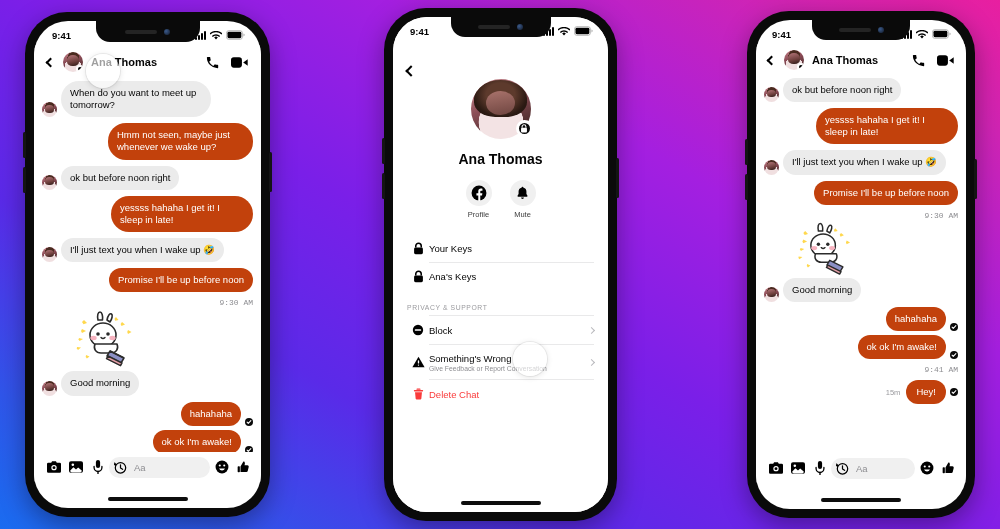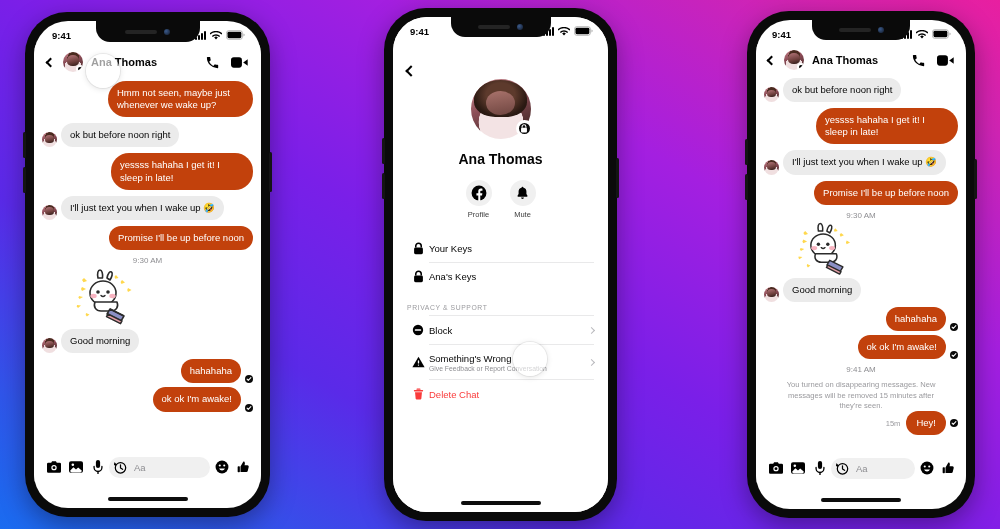--- a/index.html
+++ b/index.html
@@ -94,21 +94,21 @@
   .thread { position: absolute; left: 0; right: 0; }
   .row { display: flex; align-items: flex-end; }
   .row.out { justify-content: flex-end; }
   .bubble {
     border-radius: 18px; line-height: 1.28;
     word-wrap: break-word;
   }
   .bubble.in  { background: #ebebeb; color: #050505; }
   .bubble.out { background: #c2410c; color: #ffffff; }
   .msg-avatar { flex: none; border-radius: 50%; }
-  .ts { text-align: center; color: #8e8e92; }
+  .ts { text-align: right; color: #8e8e92; font-family: Liberation Mono, monospace; }
   .sysnote { text-align: center; color: #9a9a9e; line-height: 1.35; }
   .tick {
     border-radius: 50%; background: #0a0a0a; color: #fff;
     display: flex; align-items: center; justify-content: center; flex: none;
   }
   .tick svg { display:block; }
   .ephem-label { color: #9a9a9e; }
 
   
   .sticker { position: relative; }
@@ -232,20 +232,24 @@
             </svg>
           <svg width="18" height="15" viewBox="0 0 28 20">
               <rect x="0" y="2" width="17" height="16" rx="4.4" fill="#000"></rect>
               <path d="M19 10l7-5.2v10.4L19 10z" fill="#000"></path>
             </svg>
         </span>
       </div>
 
       <div class="thread" style="top:60px; padding:0 8px;">
 
+        <div class="row" style="margin-bottom:6px;">
+          <div class="msg-avatar avatar" style="width:15px;height:15px;margin-right:4px;"></div>
+          <div class="bubble in" style="font-size:9.5px;padding:6px 9px;max-width:150px;">When do you want to meet up tomorrow?</div>
+        </div>
 
         <div class="row out" style="margin-bottom:6px;">
           <div class="bubble out" style="font-size:9.5px;padding:6px 9px;max-width:145px;">Hmm not seen, maybe just whenever we wake up?</div>
         </div>
 
         <div class="row" style="margin-bottom:6px;">
           <div class="msg-avatar avatar" style="width:15px;height:15px;margin-right:4px;"></div>
           <div class="bubble in" style="font-size:9.5px;padding:6px 9px;">ok but before noon right</div>
         </div>
 
@@ -638,21 +642,20 @@
           <div class="bubble out" style="font-size:9.5px;padding:6px 9px;">ok ok I'm awake!</div>
           <div class="tick" style="width:8px;height:8px;margin-left:4px;">
             <svg width="6" height="6" viewBox="0 0 10 10">
                 <path d="M1.8 5.2l2 2.1 4.3-4.5" stroke="#fff" stroke-width="1.8" fill="none" stroke-linecap="round" stroke-linejoin="round"></path>
               </svg>
           </div>
         </div>
 
         <div class="ts" style="font-size:8px;margin:6px 0 6px;">9:41 AM</div>
 
-        <div class="sysnote" style="font-size:7.6px;padding:0 12px;">You turned on disappearing messages. New messages will be removed 15 minutes after they're seen.</div>
 
         <div class="row out" style="margin-top:0; align-items:center;">
           <span class="ephem-label" style="font-size:7.6px;margin-right:6px;">15m</span>
           <div class="bubble out" style="font-size:9.5px;padding:6px 10px;">Hey!</div>
           <div class="tick" style="width:8px;height:8px;margin-left:4px;">
             <svg width="6" height="6" viewBox="0 0 10 10">
                 <path d="M1.8 5.2l2 2.1 4.3-4.5" stroke="#fff" stroke-width="1.8" fill="none" stroke-linecap="round" stroke-linejoin="round"></path>
               </svg>
           </div>
         </div>

